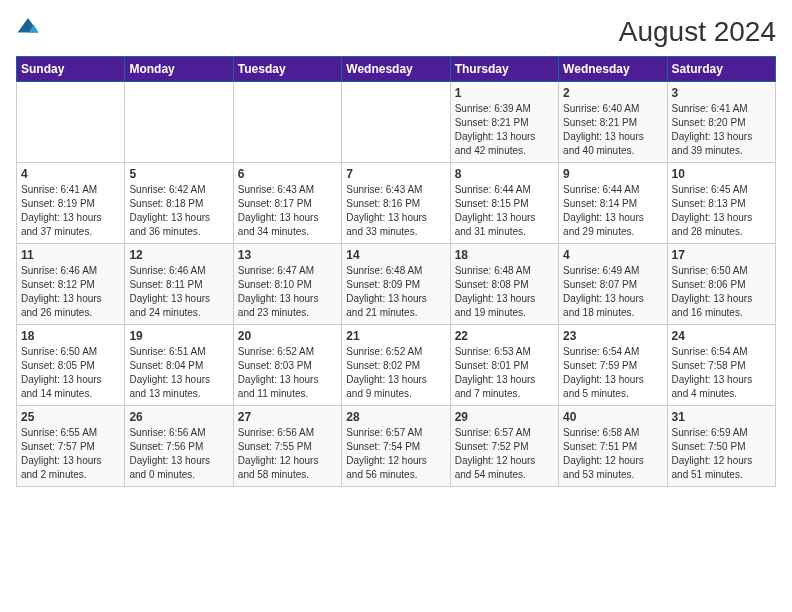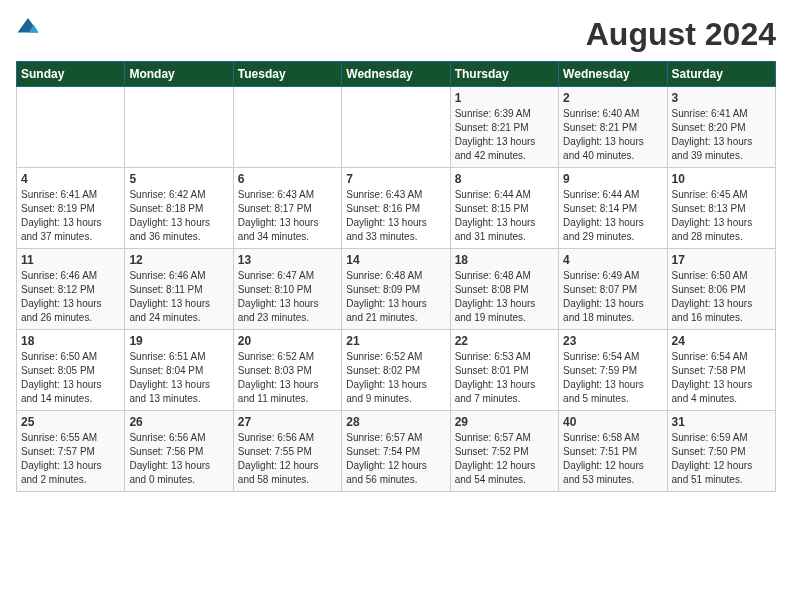--- a/index.html
+++ b/index.html
@@ -37,35 +37,35 @@
       color: #1a6496;
     }
     .logo-icon {
       width: 24px;
       height: 20px;
     }
     .title-area {
       text-align: right;
     }
     .month-title {
-      font-size: 32px;
-      font-weight: bold;
+      font-size: 28px;
+      font-weight: normal;
       color: #333;
     }
     .location {
       font-size: 14px;
       color: #555;
     }
     table {
       width: 100%;
       border-collapse: collapse;
       table-layout: fixed;
     }
     thead tr {
-      background-color: #14532d;
+      background-color: #4c1d95;
     }
     thead th {
       color: #fff;
       font-size: 12px;
       font-weight: bold;
       padding: 5px 4px;
       text-align: left;
       border: 1px solid #1a6496;
     }
     tbody tr {

